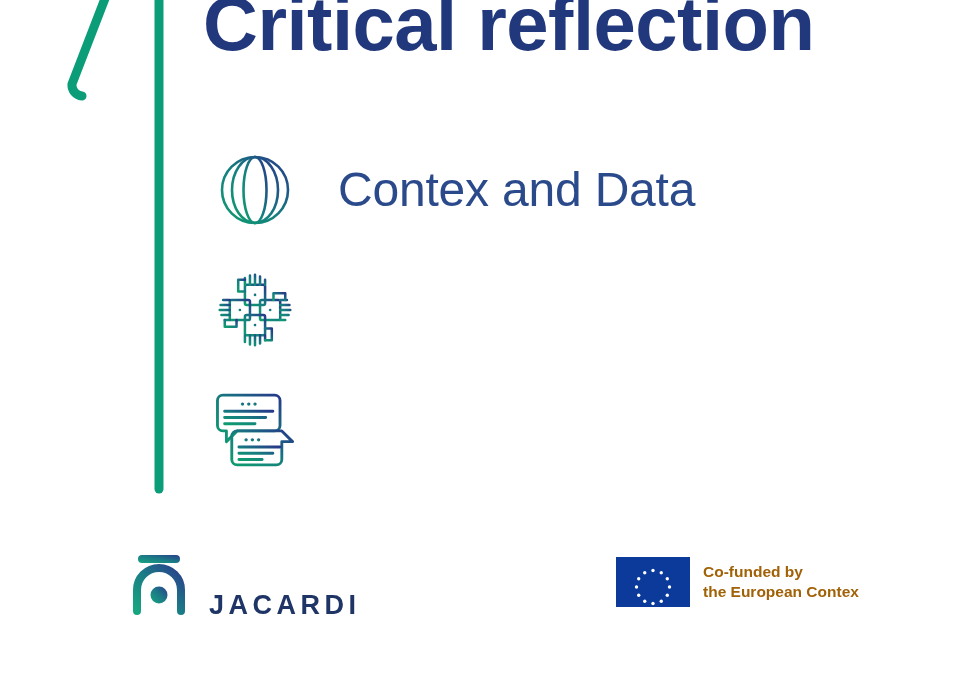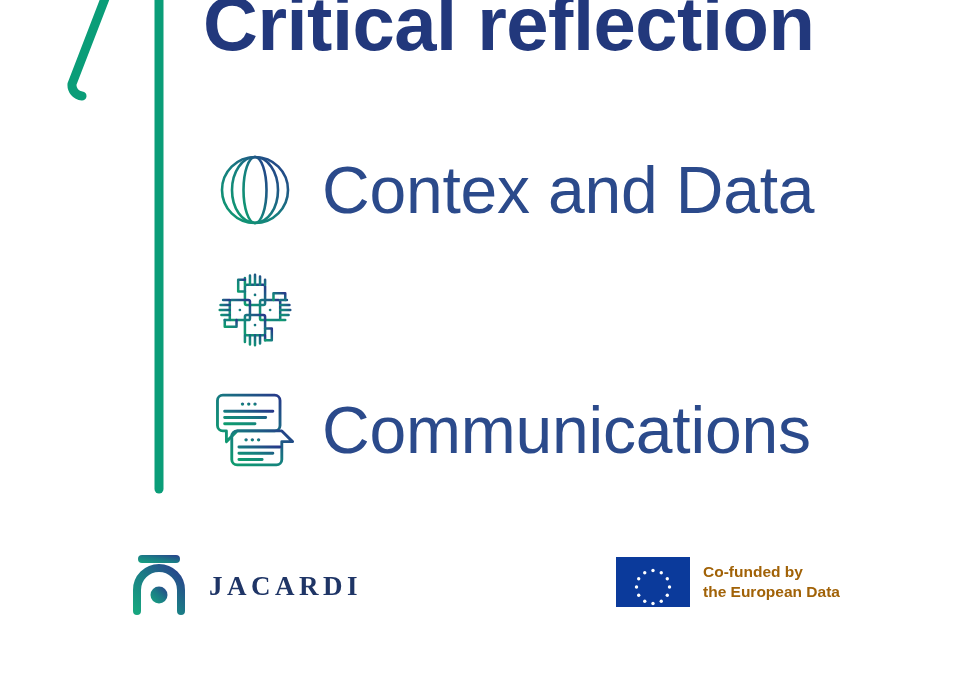--- a/index.html
+++ b/index.html
@@ -56,44 +56,43 @@
   }
   .item-icon {
     width: 110px;
     flex: 0 0 110px;
     display: flex;
     align-items: center;
     justify-content: center;
   }
   .item-icon svg { display: block; }
   .item-label {
-    font-size: 66px;
+    font-size: 48px;
     font-weight: 400;
     color: #2b4a8b;
     line-height: 1;
     letter-spacing: -0.2px;
     white-space: nowrap;
-    margin-left: 12px;
+    margin-left: 28px;
   }
 
   
   .footer {
     position: absolute;
     left: 0;
     top: 545px;
     width: 976px;
     height: 80px;
   }
   .jacardi-logo {
     position: absolute;
     left: 131px;
     top: 8px;
     display: flex;
-    align-items: center;
-    font-family: Liberation Serif, serif;
+    align-items: flex-end;
   }
   .jacardi-wordmark {
     font-size: 27px;
     font-weight: 700;
     letter-spacing: 4.5px;
     color: #1f3566;
     margin-left: 22px;
     line-height: 1;
   }
   .eu-logo {
@@ -218,21 +217,20 @@
           <g fill="url(#iconGrad)">
             <circle cx="36" cy="18" r="1.9"></circle>
               <circle cx="43" cy="18" r="1.9"></circle>
               <circle cx="50" cy="18" r="1.9"></circle>
             <circle cx="40" cy="58" r="1.9"></circle>
               <circle cx="47" cy="58" r="1.9"></circle>
               <circle cx="54" cy="58" r="1.9"></circle>
           </g>
         </svg>
       </span>
-      <span class="item-label">Communications</span>
     </div>
 
   </div>
 
   <div class="footer">
 
     <div class="jacardi-logo">
       <span>
         <svg width="56" height="62" viewBox="0 0 56 62">
           <defs>
@@ -265,19 +263,19 @@
             <circle cx="28.75" cy="44.29" r="1.7"></circle>
             <circle cx="22.71" cy="38.25" r="1.7"></circle>
             <circle cx="20.5" cy="30" r="1.7"></circle>
             <circle cx="22.71" cy="21.75" r="1.7"></circle>
             <circle cx="28.75" cy="15.71" r="1.7"></circle>
           </g>
         </svg>
       </span>
       <span class="eu-text">
         <span>Co-funded by</span><br>
-        <span>the European Data</span>
+        <span>the European Contex</span>
       </span>
     </div>
 
   </div>
 
 </div>
 
 </body></html>

